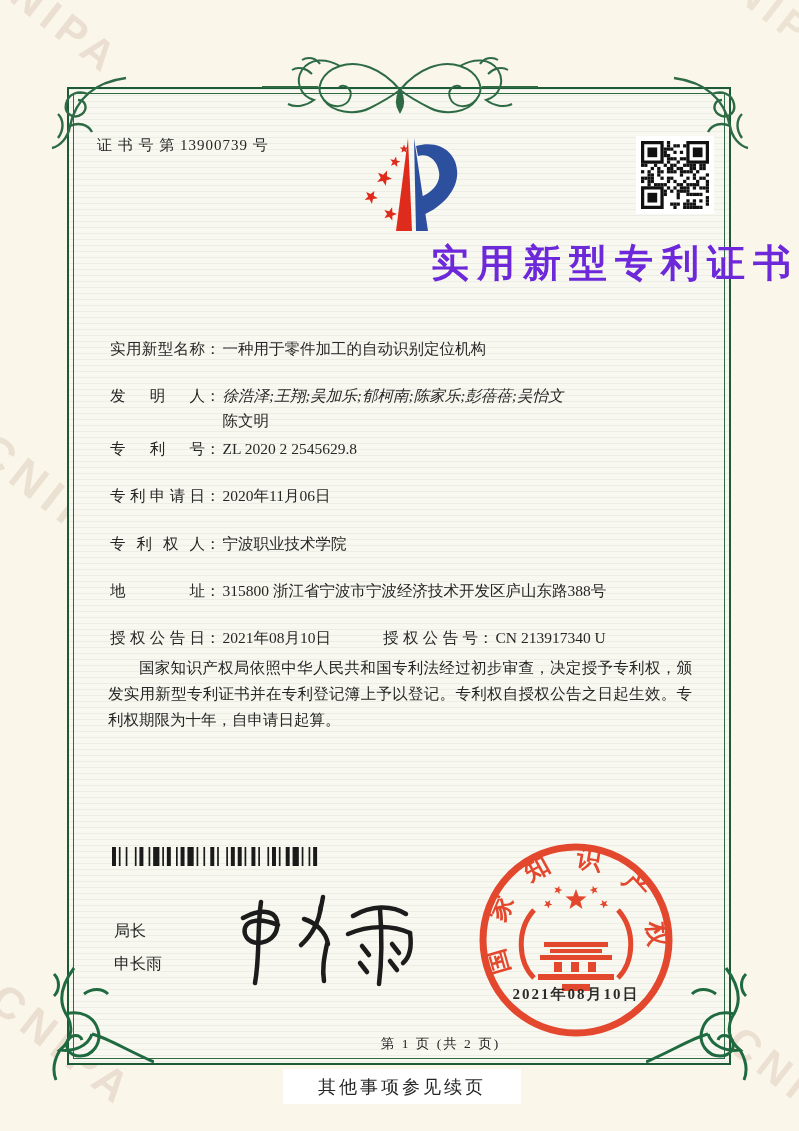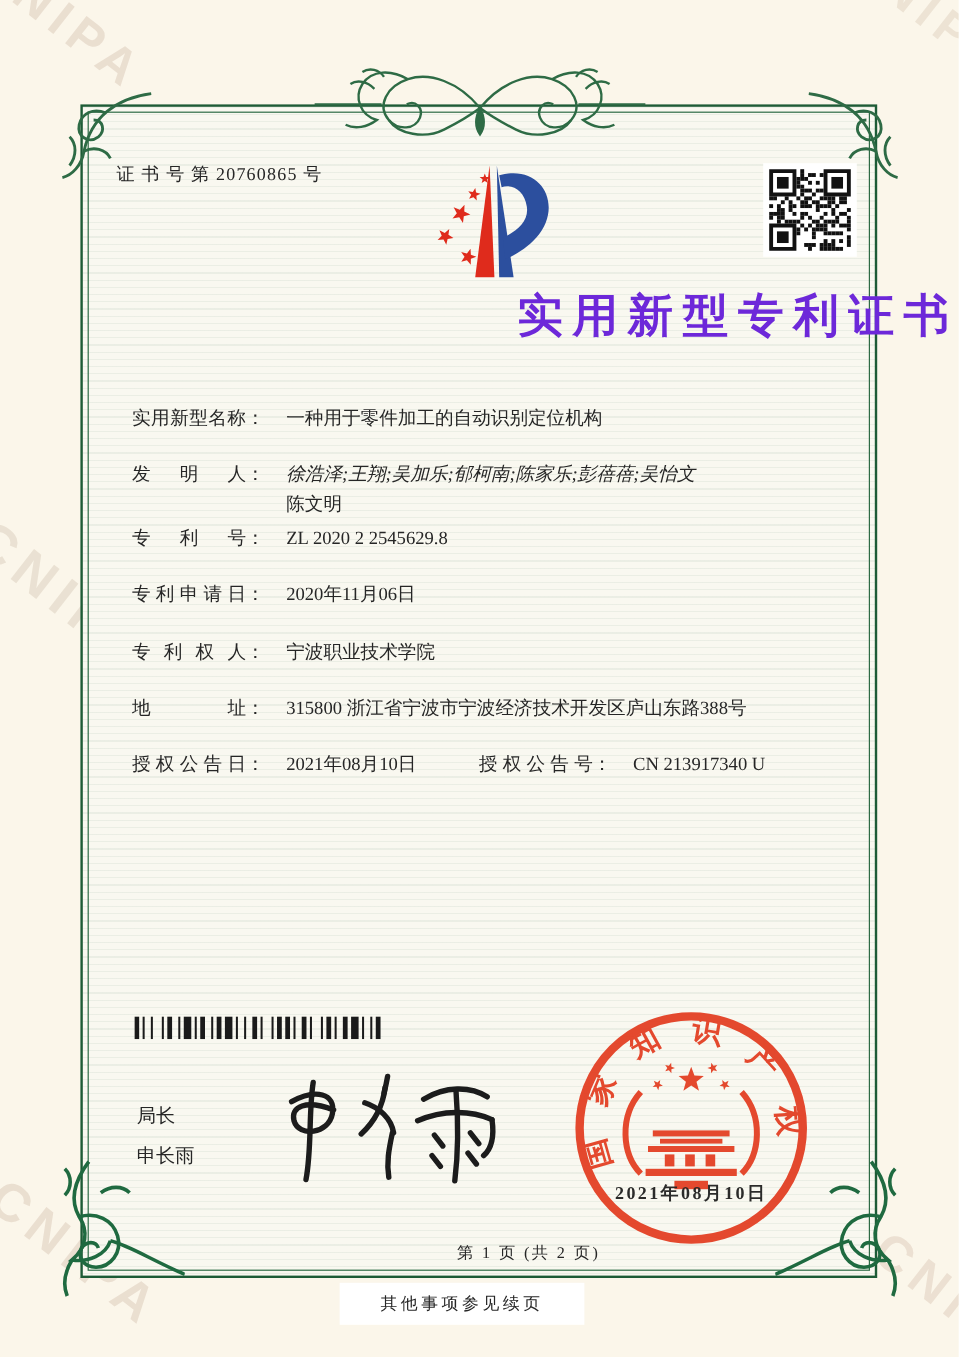--- a/index.html
+++ b/index.html
@@ -14,30 +14,30 @@
   .frame-inner{position:absolute;left:73px;top:93px;width:652px;height:966px;border:1.5px solid #2e6b45;box-sizing:border-box;}
   .wm{position:absolute;font-family:"Liberation Sans","DejaVu Sans",sans-serif;font-weight:bold;
       transform:rotate(38deg);letter-spacing:7px;pointer-events:none;white-space:nowrap;}
   .cert-no{position:absolute;left:97px;top:136px;font-size:15px;letter-spacing:1px;}
   .qr{position:absolute;left:636px;top:136px;width:78px;height:78px;background:#fff;padding:0;}
   .logo{position:absolute;left:350px;top:134px;}
   .title{position:absolute;left:0;top:238px;width:100%;text-align:right;font-size:38px;font-weight:bold;letter-spacing:8px;color:#6d28d9;}
   .row{position:absolute;left:110px;font-size:15.5px;display:flex;align-items:flex-start;line-height:25px;}
   .jlabel{display:inline-flex;justify-content:space-between;width:95px;flex:none;}
   .colon{flex:none;}
-  .val{margin-left:18px;}
+  .val{margin-left:2px;}
   .para-wrap{position:absolute;left:108px;top:655px;width:584px;font-size:15.5px;line-height:26px;text-align:justify;}
   .para-wrap p{margin:0 0 4px 0;text-indent:2em;}
   .barcode{position:absolute;left:112px;top:847px;}
   .officer{position:absolute;left:114px;top:914px;font-size:16px;line-height:33px;}
   .signature{position:absolute;left:233px;top:890px;}
   .seal{position:absolute;left:474px;top:838px;}
   .page-num{position:absolute;left:0;top:1035px;width:100%;text-align:center;font-size:13.5px;letter-spacing:2px;margin-left:41px;}
-  .note-strip{position:absolute;left:283px;top:1069px;width:204px;height:35px;background:#ffffff;
-      display:flex;align-items:center;justify-content:center;font-size:14px;letter-spacing:3px;}
+  .note-strip{position:absolute;left:283px;top:1069px;width:238px;height:35px;background:#ffffff;
+      display:flex;align-items:center;justify-content:center;font-size:18px;letter-spacing:3px;}
   .corner{position:absolute;pointer-events:none;}
   svg{display:block;}
 </style>
 </head>
 <body>
 
 <div class="page">
 
   <div class="wm" style="left:-30px;top:-8px;font-size:42px;color:rgba(196,170,148,0.30);">CNIPA</div>
   <div class="wm" style="left:695px;top:-12px;font-size:40px;color:rgba(196,170,148,0.25);">CNIPA</div>
@@ -91,21 +91,21 @@
   </svg>
   <svg class="corner" style="left:646px;top:966px;" width="110" height="120" viewBox="0 0 110 120">
     <g fill="none" stroke="#1f6a40" stroke-width="3" transform="translate(110,0) scale(-1,1)">
       <path d="M30,2 C18,18 14,34 22,48 C30,60 28,74 16,84 C30,86 44,80 48,68"></path>
       <path d="M22,48 C36,44 50,50 54,64 C58,78 48,90 36,90 C26,90 20,82 24,74 C28,68 36,68 38,74"></path>
       <path d="M48,68 C64,72 82,84 110,96 M16,84 C10,94 8,104 12,114"></path>
       <path d="M40,28 C48,22 58,22 64,28 M10,30 C16,24 16,14 10,8"></path>
     </g>
   </svg>
 
-  <div class="cert-no">证 书 号 第 20760865 号</div>
+  <div class="cert-no">证 书 号 第 13900739 号</div>
 
   <div class="qr">
     <svg id="qr-svg" width="78" height="78" viewBox="-5 -5 78 78">
         <g id="qr-modules" fill="#111">
           <rect x="25.904761904761905" y="0" width="3.238095238095238" height="3.238095238095238"></rect>
           <rect x="25.904761904761905" y="3.238095238095238" width="3.238095238095238" height="3.238095238095238"></rect>
           <rect x="32.38095238095238" y="3.238095238095238" width="3.238095238095238" height="3.238095238095238"></rect>
           <rect x="35.61904761904762" y="3.238095238095238" width="3.238095238095238" height="3.238095238095238"></rect>
           <rect x="42.095238095238095" y="3.238095238095238" width="3.238095238095238" height="3.238095238095238"></rect>
           <rect x="22.666666666666668" y="6.476190476190476" width="3.238095238095238" height="3.238095238095238"></rect>
@@ -342,20 +342,21 @@
           <span>公</span>
           <span>告</span>
           <span>号</span>
         </span>
         <span class="colon">：</span>
       <span class="val">CN 213917340 U</span>
     </span>
   </div>
 
   <div class="para-wrap">
+    <p>国家知识产权局依照中华人民共和国专利法经过初步审查，决定授予专利权，颁发实用新型专利证书并在专利登记簿上予以登记。专利权自授权公告之日起生效。专利权期限为十年，自申请日起算。</p>
   </div>
 
   <svg class="barcode" width="208" height="19" viewBox="0 0 208 19">
       <g id="barcode-bars" fill="#1a1a1a">
         <rect x="0" y="0" width="3.971428571428571" height="19"></rect>
         <rect x="6.857142857142857" y="0" width="1.6857142857142855" height="19"></rect>
         <rect x="13.714285714285714" y="0" width="1.6857142857142855" height="19"></rect>
         <rect x="22.857142857142858" y="0" width="1.6857142857142855" height="19"></rect>
         <rect x="27.428571428571427" y="0" width="3.971428571428571" height="19"></rect>
         <rect x="36.57142857142857" y="0" width="1.6857142857142855" height="19"></rect>

